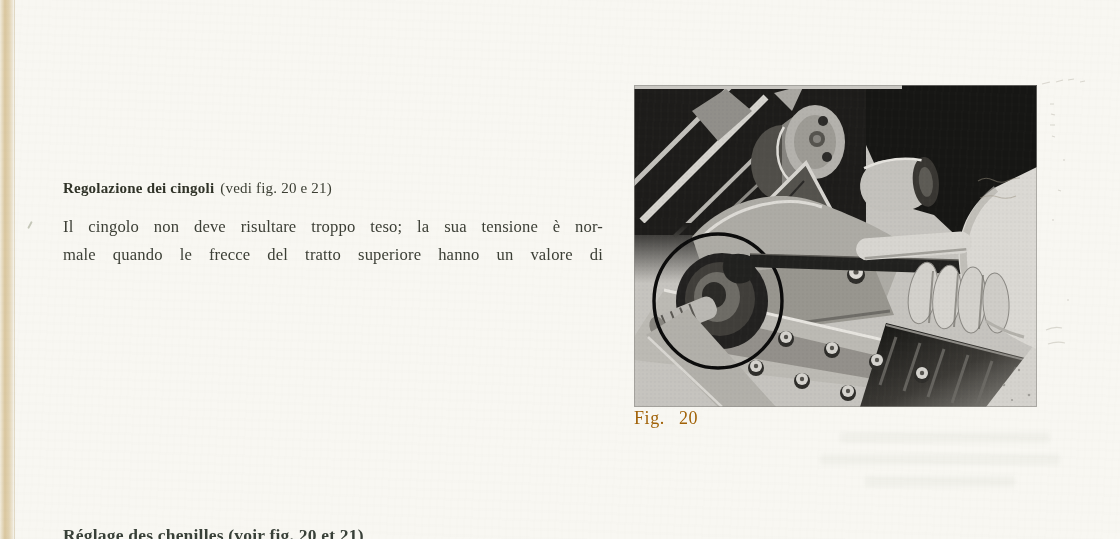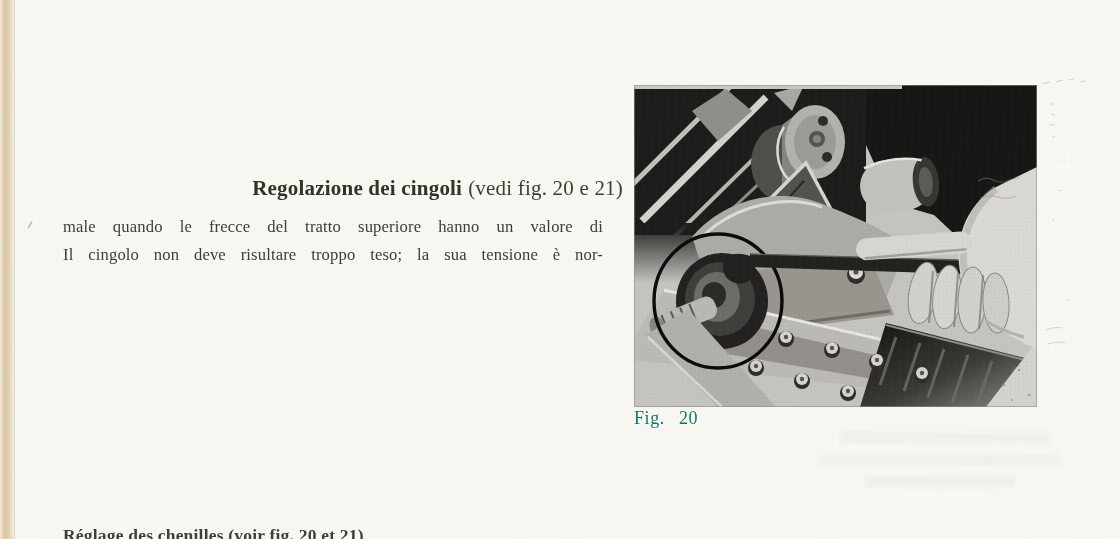--- a/index.html
+++ b/index.html
@@ -18,35 +18,35 @@
   }
   
   .grain{
     position:absolute;inset:0;pointer-events:none;opacity:.5;
     background:
       repeating-linear-gradient(93deg, rgba(180,175,160,.035) 0 2px, transparent 2px 7px),
       repeating-linear-gradient(2deg, rgba(160,160,150,.025) 0 3px, transparent 3px 9px);
   }
   .heading{
     position:absolute;left:63px;top:176px;width:560px;line-height:24px;
-    font-size:21px;color:#33362b;letter-spacing:.2px;text-align:right;
+    font-size:15px;color:#33362b;letter-spacing:.2px;
   }
   .heading .bold{font-weight:700;color:#2f3227;}
   .heading .ref{font-weight:400;margin-left:6px;color:#3a3d32;}
   .para{
     position:absolute;left:63px;top:217px;width:540px;
     font-size:16.6px;color:#3b3e35;letter-spacing:.15px;word-spacing:2px;
   }
   .pline{height:27.6px;overflow:hidden;}
   .pline.just{text-align:justify;text-align-last:justify;}
   .figure{position:absolute;left:634px;top:85px;}
   .photo{display:block;width:403px;height:322px;}
   .caption{
     position:absolute;left:634px;top:407px;width:200px;
-    font-size:18px;color:#0f766e;letter-spacing:.6px;word-spacing:9px;line-height:22px;
+    font-size:18px;color:#a16207;letter-spacing:.6px;word-spacing:9px;line-height:22px;
   }
   .next-heading{
     position:absolute;left:63px;top:524px;width:600px;line-height:22px;
     font-size:17.5px;font-weight:700;color:#384038;letter-spacing:.2px;
   }
   .pencil-tick{
     position:absolute;left:29px;top:221px;width:2px;height:8px;
     background:#9aa08a;opacity:.55;transform:rotate(28deg);border-radius:1px;
   }
   .ghost{position:absolute;pointer-events:none;}
@@ -58,22 +58,22 @@
 
 <div class="page">
 
   <div class="edge-strip"></div>
 
   <div class="heading">
     <span class="bold">Regolazione dei cingoli</span><span class="ref">(vedi fig. 20 e 21)</span>
   </div>
 
   <div class="para">
+    <div class="pline just">Il cingolo non deve risultare troppo teso; la sua tensione è nor-</div>
     <div class="pline just">male quando le frecce del tratto superiore hanno un valore di</div>
-    <div class="pline just">Il cingolo non deve risultare troppo teso; la sua tensione è nor-</div>
   </div>
 
   <div class="figure">
 
     <svg class="photo" viewBox="0 0 403 322" preserveAspectRatio="none" xmlns="http://www.w3.org/2000/svg">
       <defs>
         <linearGradient id="fadeRails" x1="0" y1="0" x2="0" y2="1">
           <stop offset="0" stop-color="#1d1c1a"></stop>
             <stop offset="1" stop-color="#1d1c1a" stop-opacity="0"></stop>
         </linearGradient>

